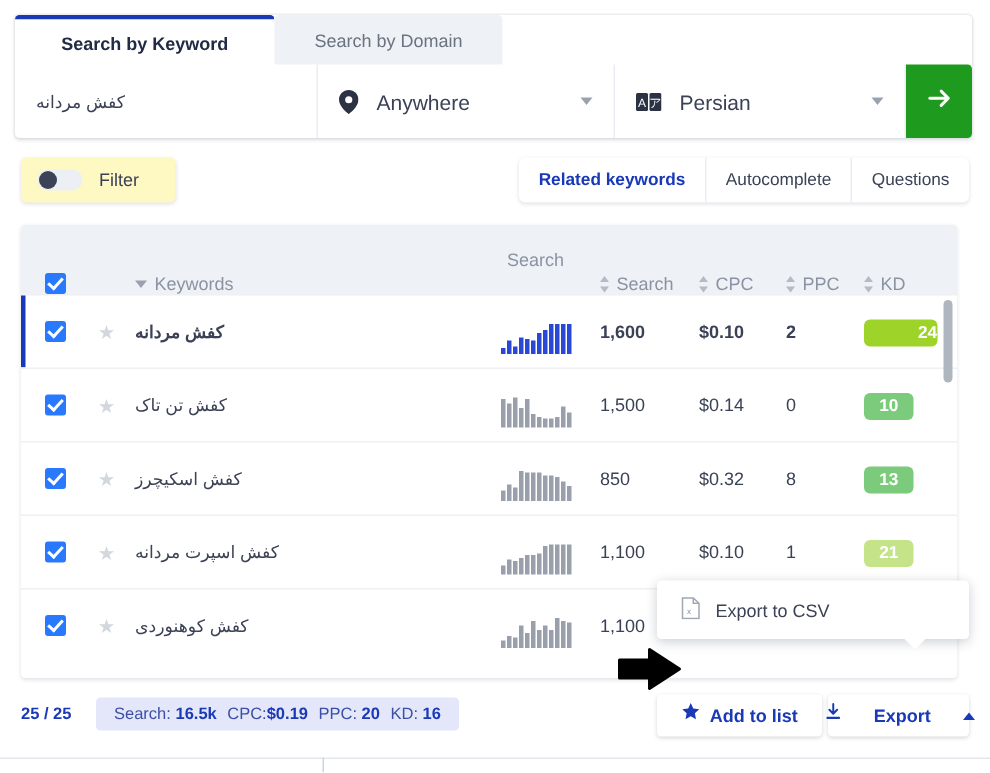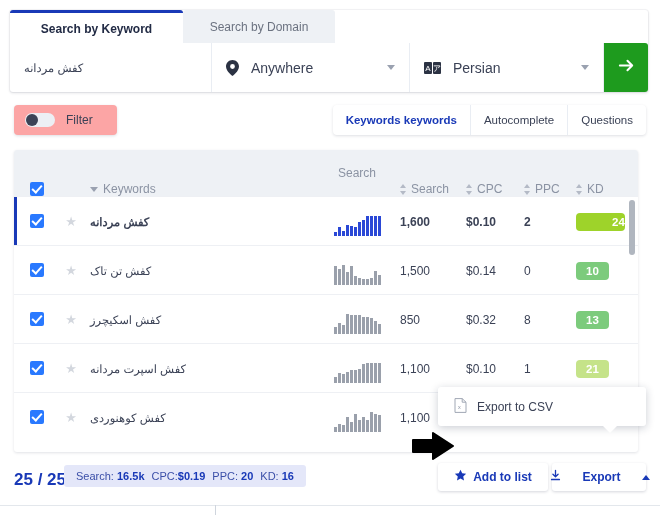--- a/index.html
+++ b/index.html
@@ -97,21 +97,21 @@
     display: flex; align-items: center; justify-content: center;
     cursor: pointer;
     border-radius: 0 3px 3px 0;
   }
   .go-btn svg { width: 19px; height: 19px; }
 
   
   .filter-chip {
     position: absolute; left: 14px; top: 105px;
     width: 103px; height: 30px;
-    background: #fca5a5;
+    background: #fef9c3;
     border-radius: 4px;
     box-shadow: 0 1px 3px rgba(20,30,60,.14);
     display: flex; align-items: center;
     cursor: pointer;
   }
   .toggle {
     width: 30px; height: 14px;
     background: #eceff4;
     border-radius: 8px;
     margin-left: 11px;
@@ -273,21 +273,21 @@
     position: absolute;
     right: 3px; top: 50px;
     width: 6px; height: 55px;
     background: #b0b6bf;
     border-radius: 3px;
   }
 
   
   .summary-count {
     position: absolute; left: 14px; top: 470px;
-    font-size: 17px; font-weight: bold; color: #1939b7;
+    font-size: 11px; font-weight: bold; color: #1939b7;
   }
   .summary-pill {
     position: absolute; left: 64px; top: 465px;
     height: 22px;
     background: #e4e7f9;
     border-radius: 3px;
     display: flex; align-items: center;
     padding: 0 12px;
     gap: 7px;
     font-size: 11px; color: #3b4fa8;
@@ -429,21 +429,21 @@
 
   <div class="filter-chip">
     <div class="toggle">
       <div class="knob"></div>
     </div>
     <span class="lbl">Filter</span>
   </div>
 
   <div class="viewtabs">
     <div class="vt active">
-      <span>Keywords keywords</span>
+      <span>Related keywords</span>
     </div>
     <div class="vt">
       <span>Autocomplete</span>
     </div>
     <div class="vt">
       <span>Questions</span>
     </div>
   </div>
 
   <div class="table-wrap">

